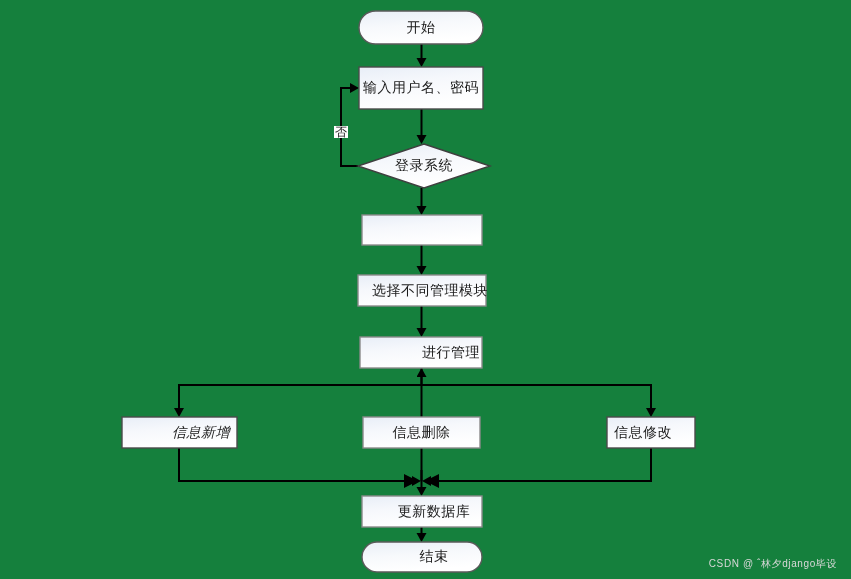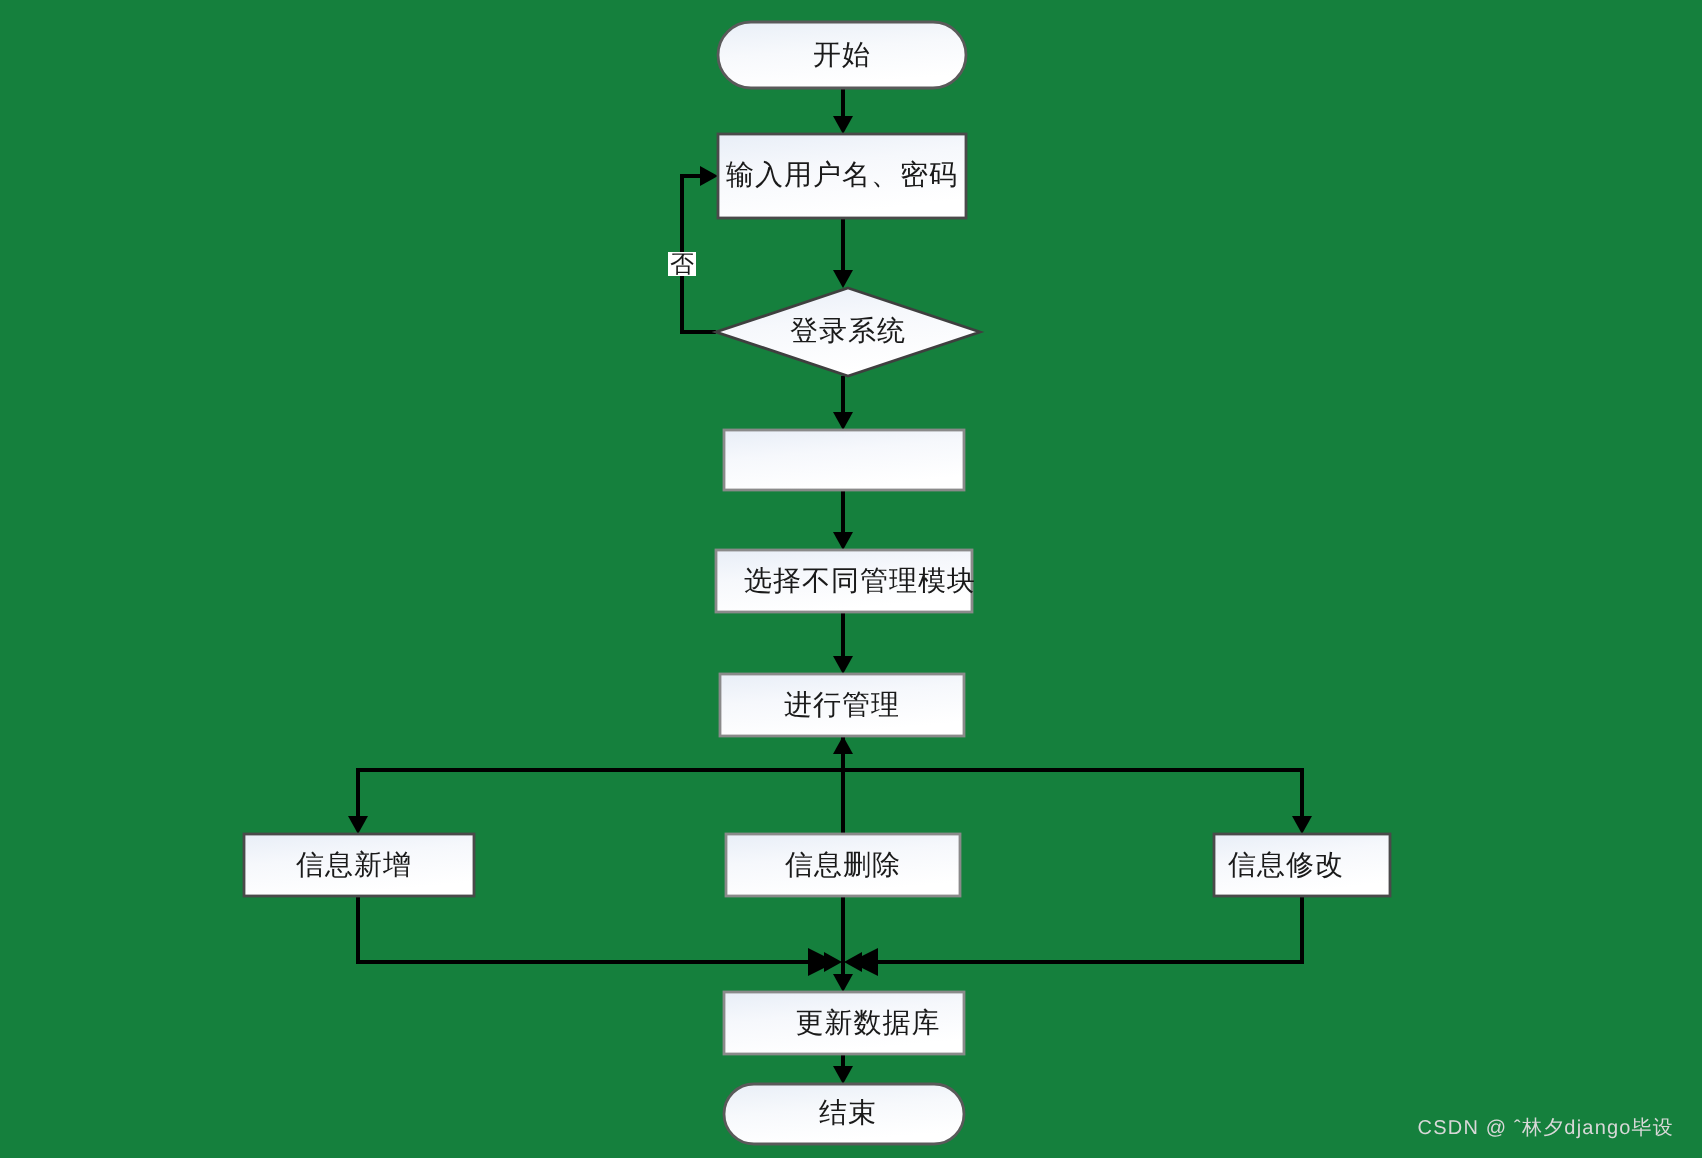--- a/index.html
+++ b/index.html
@@ -143,29 +143,29 @@
 
   <div class="node-label" style="left:359px; top:11px; width:124px; height:33px;">开始</div>
 
   <div class="node-label" style="left:359px; top:67px; width:124px; height:42px;">输入用户名、密码</div>
 
   <div class="node-label" style="left:358px; top:144px; width:132px; height:44px;">登录系统</div>
 
 
   <div class="node-label" style="left:358px; top:275px; width:144px; height:31px;">选择不同管理模块</div>
 
-  <div class="node-label" style="left:360px; top:337px; width:122px; height:31px;">进行管理</div>
+  <div class="node-label" style="left:360px; top:337px; width:122px; height:31px;padding-left:30px;">进行管理</div>
 
-  <div class="node-label" style="left:116px; top:417px; width:122px; height:31px;">信息新增</div>
+  <div class="node-label" style="left:140px; top:417px; width:122px; height:31px;font-style:italic;">信息新增</div>
 
   <div class="node-label" style="left:363px; top:417px; width:117px; height:31px;">信息删除</div>
 
   <div class="node-label" style="left:607px; top:417px; width:72px; height:31px;">信息修改</div>
 
   <div class="node-label" style="left:362px; top:496px; width:144px; height:31px;">更新数据库</div>
 
-  <div class="node-label" style="left:358px; top:542px; width:132px; height:30px;font-family:Liberation Mono, monospace;">结束</div>
+  <div class="node-label" style="left:368px; top:542px; width:132px; height:30px;font-family:Liberation Mono, monospace;">结束</div>
 
   <div class="edge-label" style="left:334px; top:126px;">否</div>
 
   <div id="watermark">CSDN @ ˆ林夕django毕设</div>
 
 </div>
 
 </body></html>

